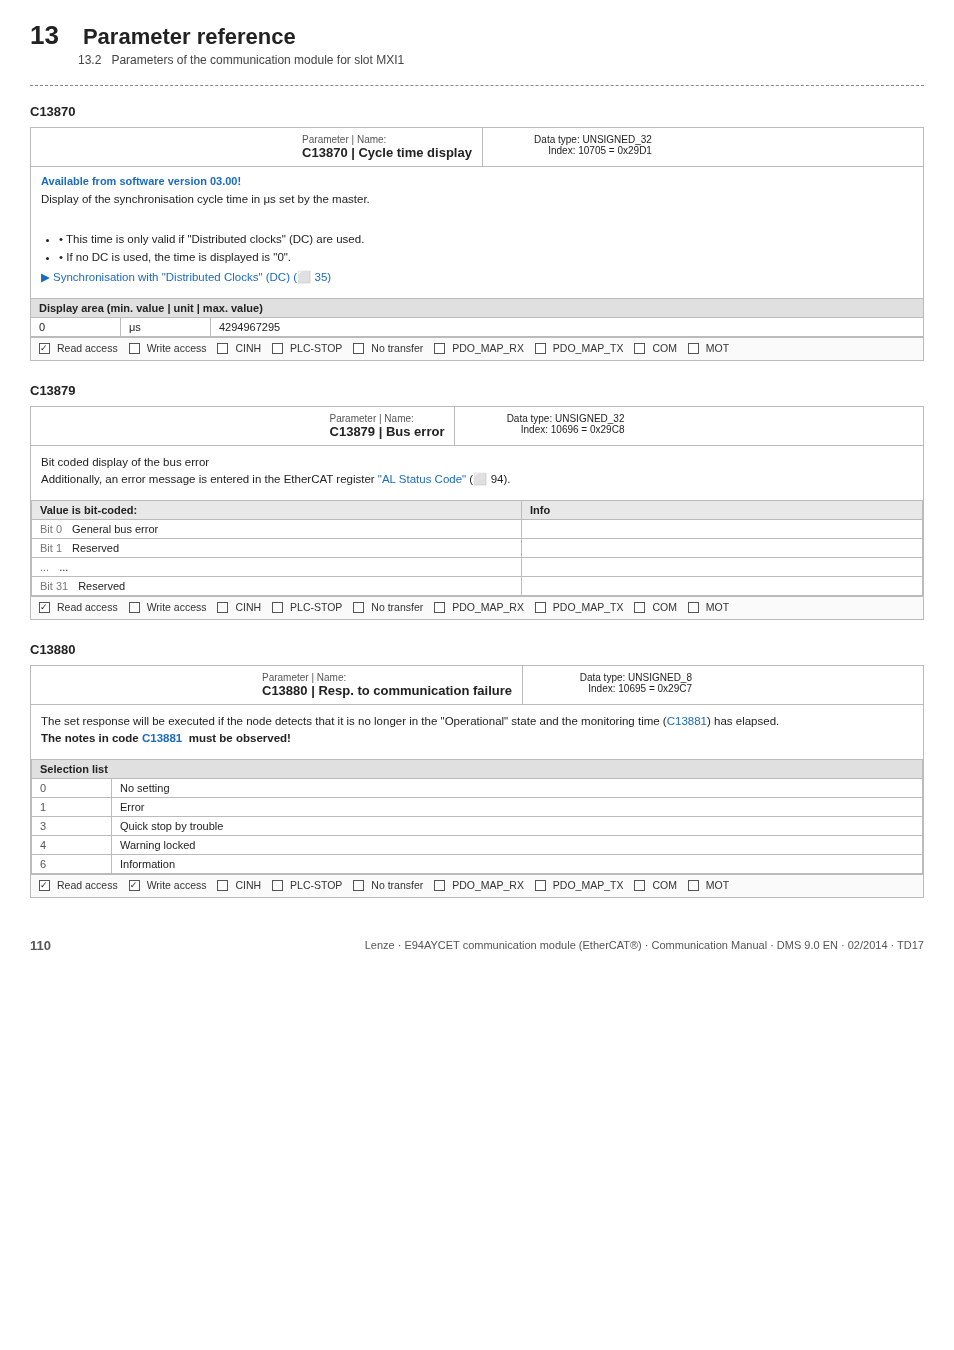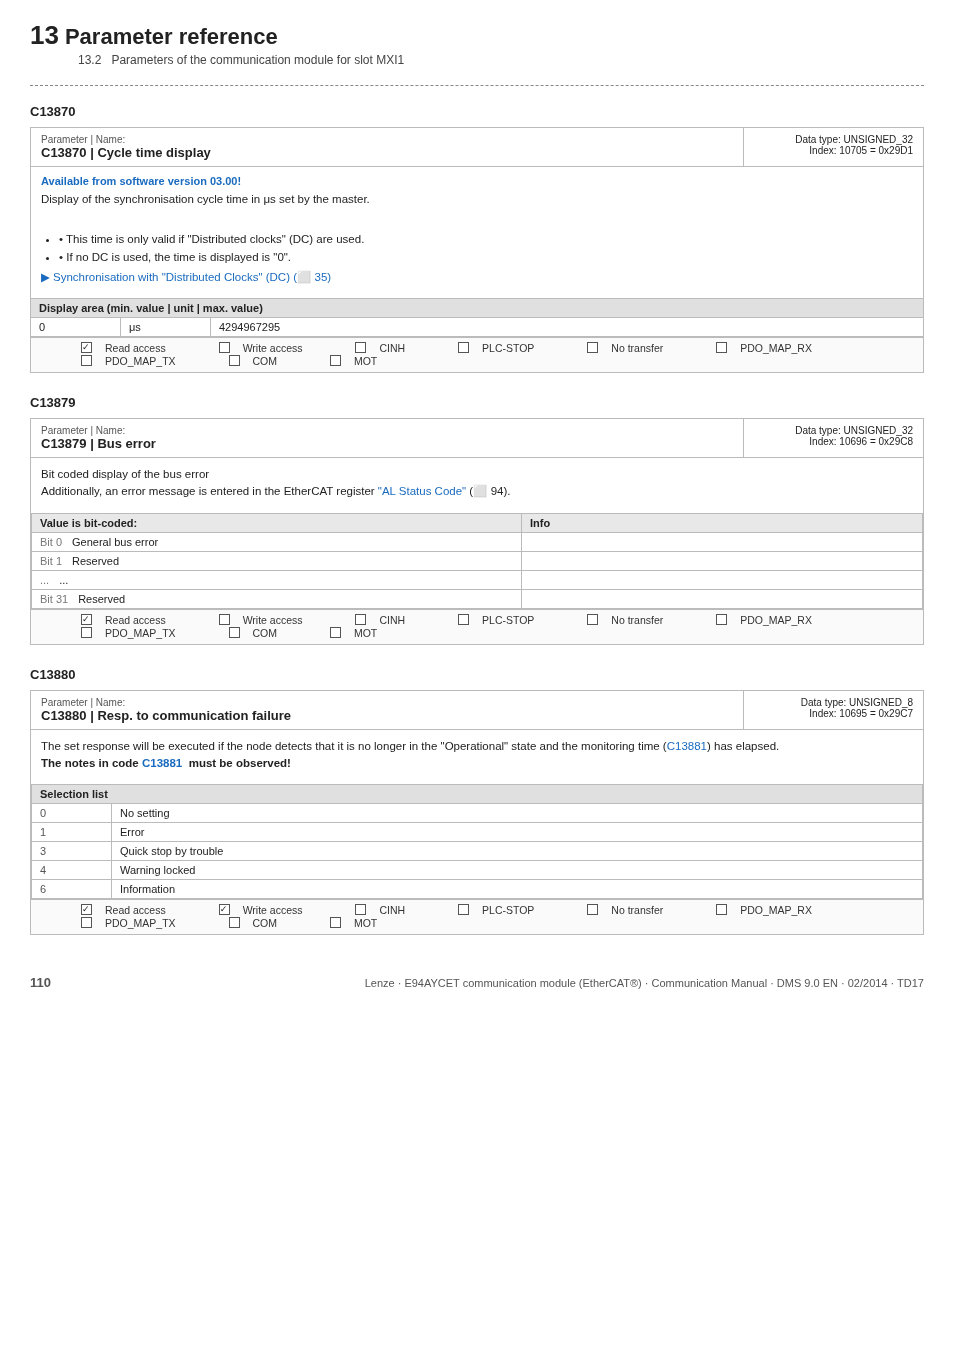--- a/index.html
+++ b/index.html
@@ -6,21 +6,21 @@
     body {
       font-family: Arial, sans-serif;
       font-size: 12px;
       background: #fff;
       color: #222;
       padding: 20px 30px;
       width: 954px;
       min-height: 1350px;
     }
     .page-header { margin-bottom: 10px; }
-    .page-title { font-size: 26px; font-weight: bold; display: flex; align-items: baseline; gap: 6px; }
+    .page-title { font-size: 26px; font-weight: bold; display: flex; align-items: baseline; gap: 24px; }
     .page-title-number { font-size: 26px; font-weight: bold; }
     .page-title-text { font-size: 22px; font-weight: bold; }
     .page-subtitle { font-size: 12px; color: #444; margin-top: 2px; margin-left: 48px; }
     .divider {
       border: none;
       border-top: 1px dashed #888;
       margin: 18px 0 18px 0;
     }
     .section-label {
       font-size: 13px;
@@ -28,21 +28,21 @@
       margin-bottom: 8px;
       margin-top: 18px;
     }
     .param-card {
       border: 1px solid #bbb;
       margin-bottom: 22px;
       background: #fff;
     }
     .param-header {
       display: flex;
-      justify-content: space-between;
+      justify-content: center;
       align-items: stretch;
       border-bottom: 1px solid #bbb;
       background: #fff;
     }
     .param-header-left {
       padding: 6px 10px;
       font-size: 12px;
     }
     .param-header-label {
       font-size: 10px;
@@ -103,23 +103,23 @@
     .display-area-cell:last-child { border-right: none; }
     .access-row {
       padding: 4px 8px;
       font-size: 10.5px;
       color: #333;
       border-top: 1px solid #bbb;
       background: #fafafa;
     }
     .checkbox-label {
       display: inline-flex;
-      gap: 13px;
+      align-items: center;
+      gap: 7px;
       margin-right: 8px;
-      margin-left: 42px;
     }
     .cb-box {
       display: inline-block;
       width: 11px;
       height: 11px;
       border: 1px solid #555;
       background: #fff;
       vertical-align: middle;
       position: relative;
     }

